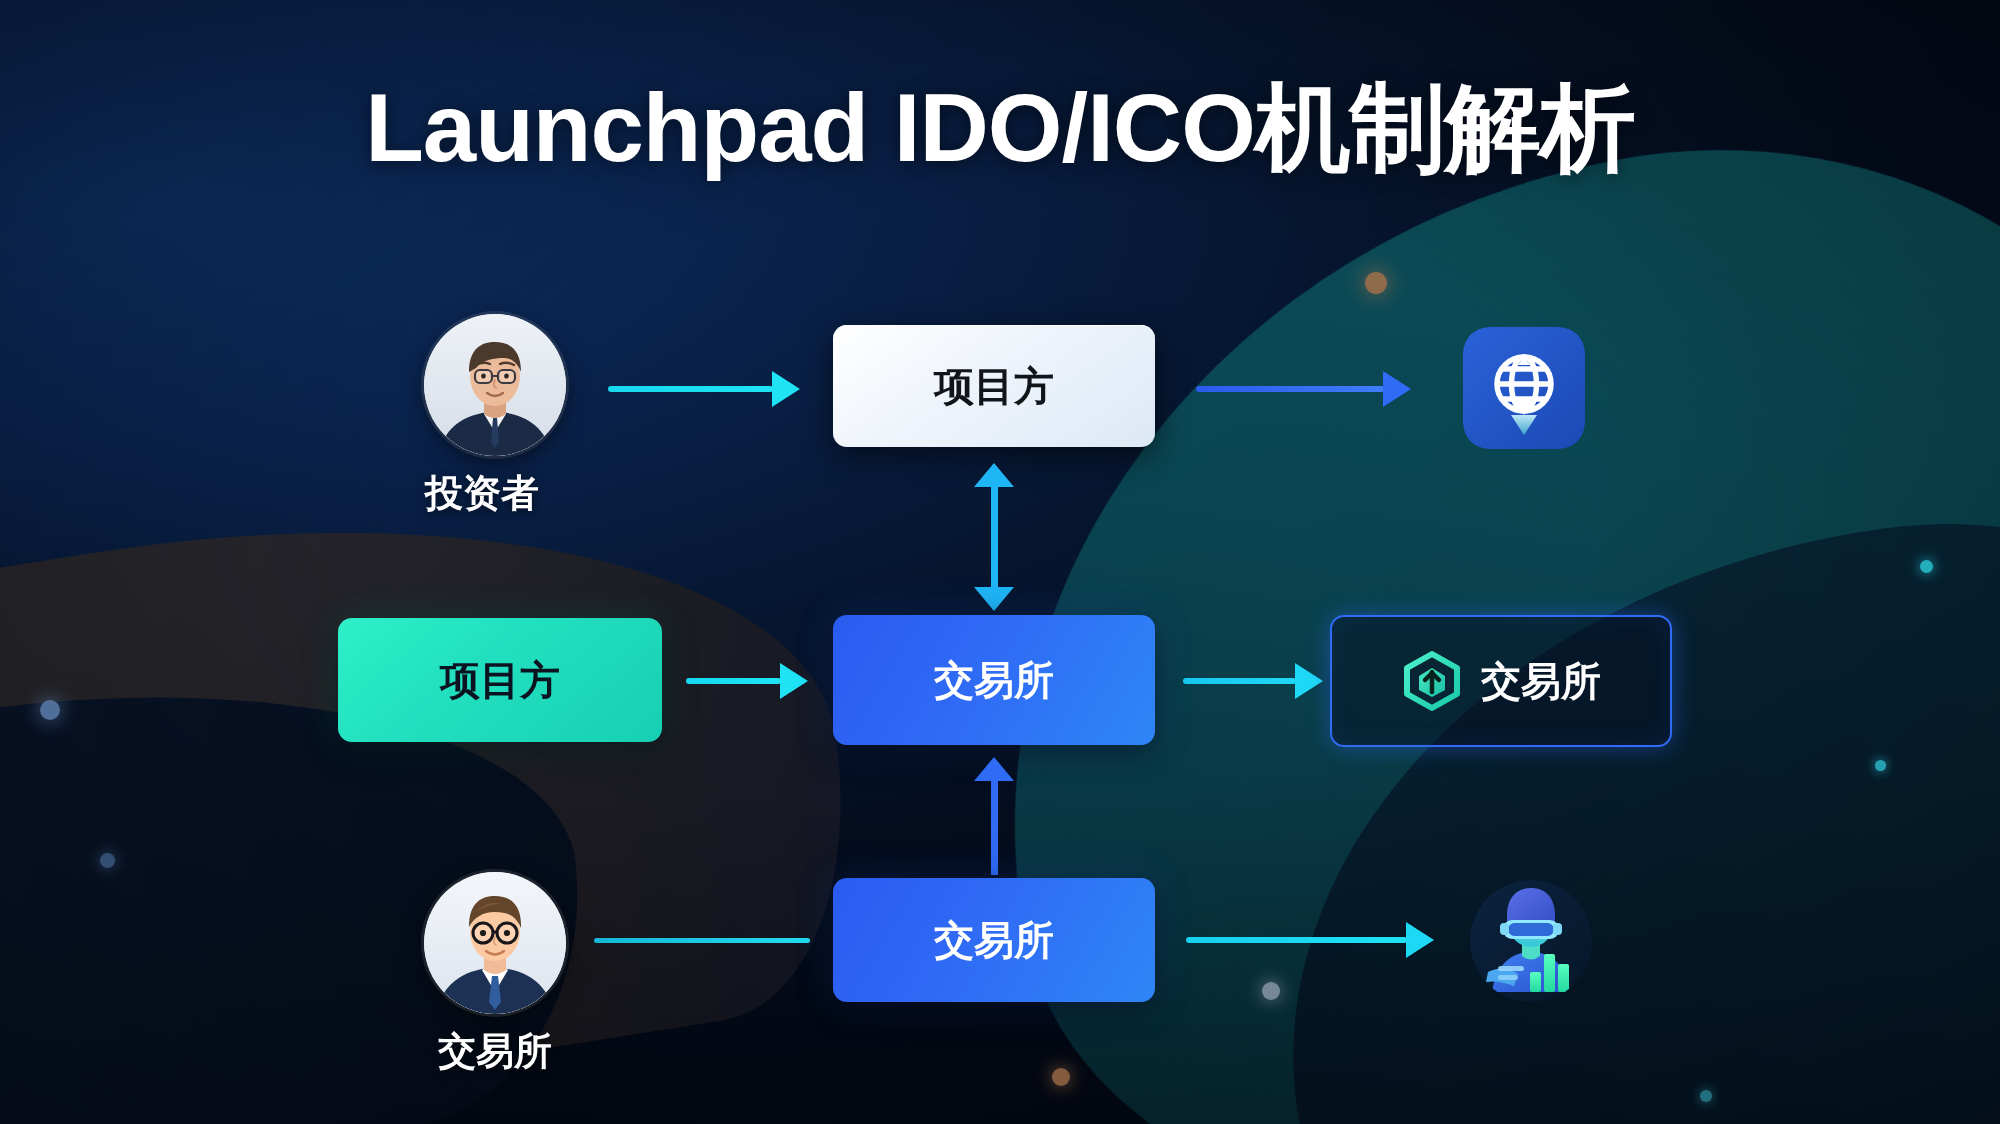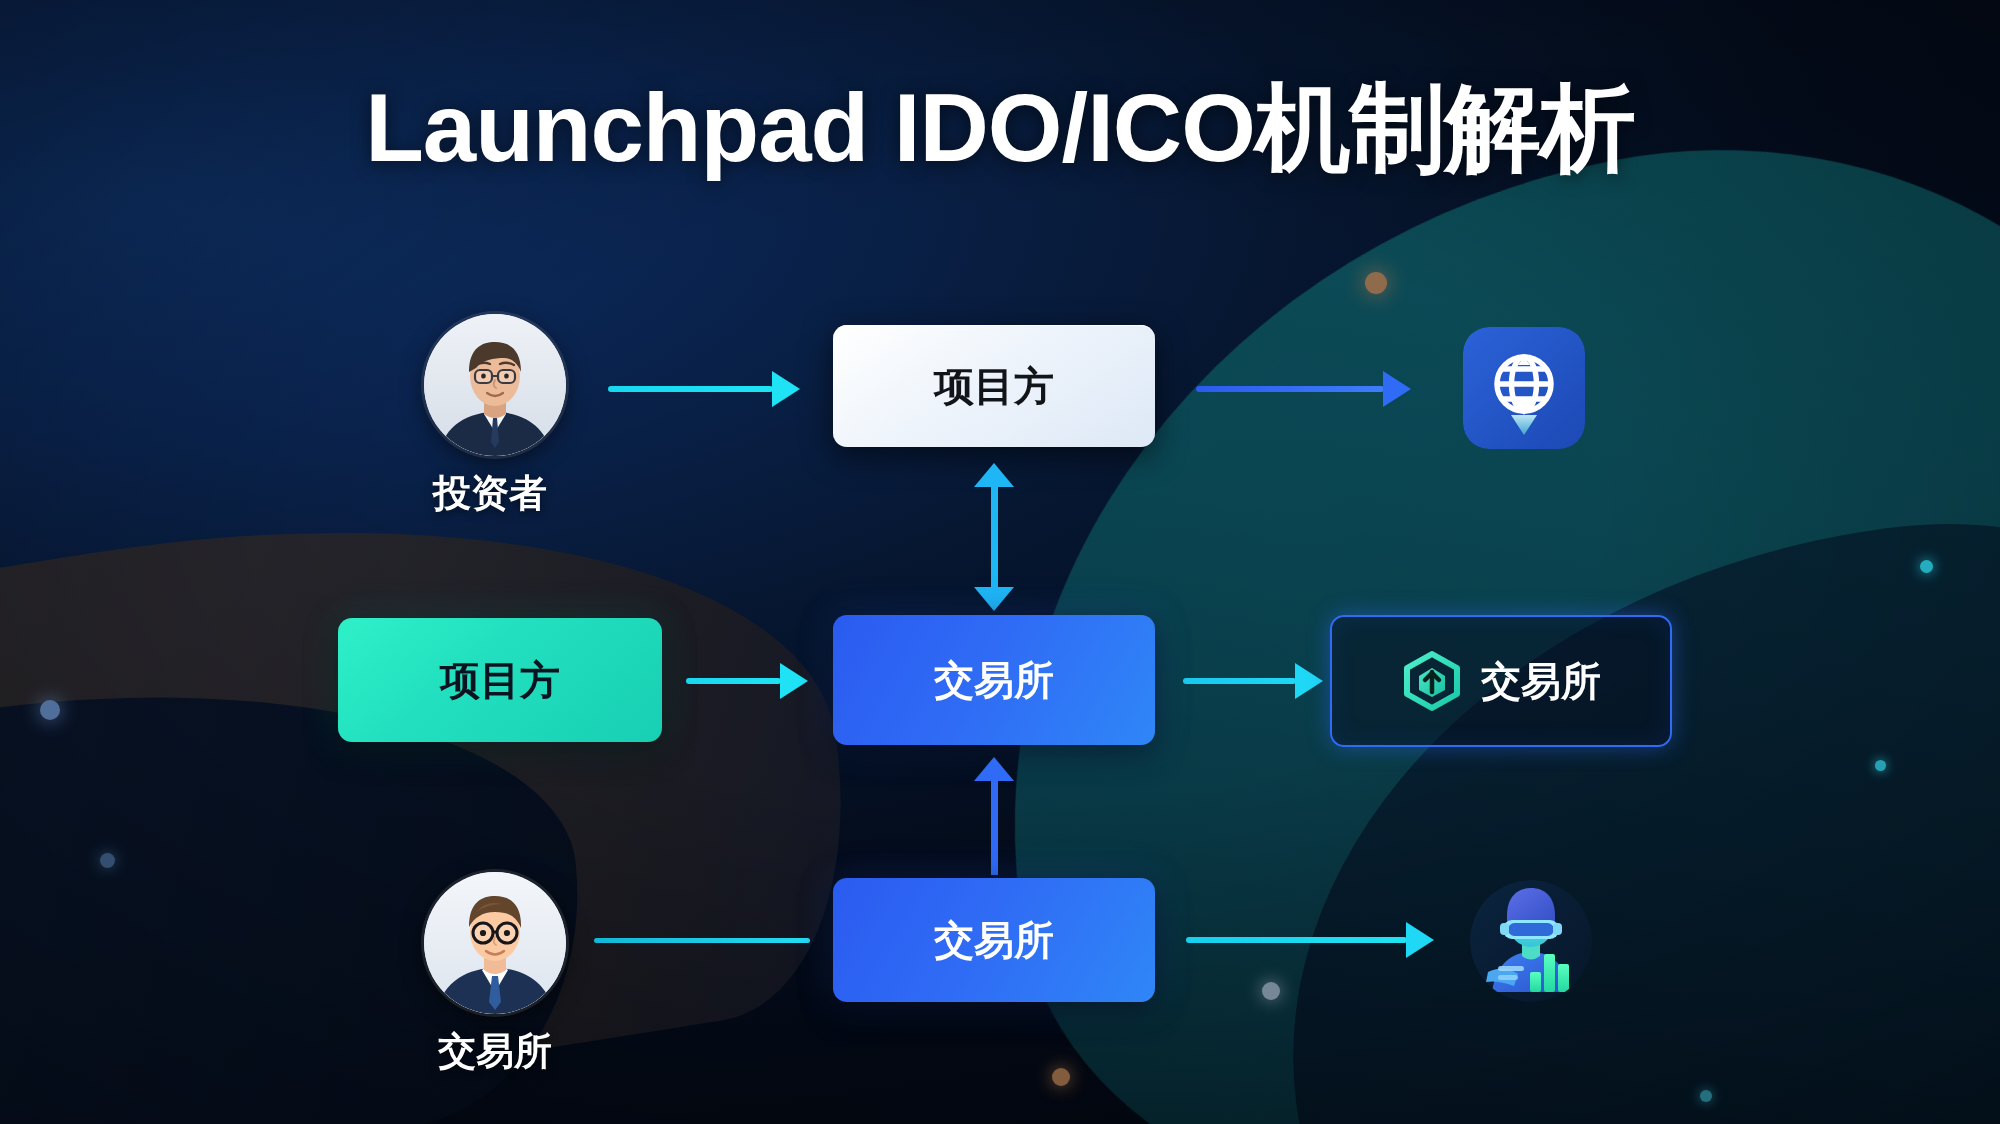--- a/index.html
+++ b/index.html
@@ -263,21 +263,21 @@
 
         <ellipse cx="59.5" cy="62" rx="2.3" ry="2.6" fill="#2a2722"></ellipse>
         <ellipse cx="82.5" cy="62" rx="2.3" ry="2.6" fill="#2a2722"></ellipse>
         <path d="M52 51 q7 -4 14 -1" stroke="#4b3a2c" stroke-width="2.4" fill="none" stroke-linecap="round"></path>
         <path d="M76 50 q7 -3 14 1" stroke="#4b3a2c" stroke-width="2.4" fill="none" stroke-linecap="round"></path>
         <path d="M63 79 q8 6 16 0" stroke="#a4684c" stroke-width="2.2" fill="none" stroke-linecap="round"></path>
         <path d="M71 66 q-3 6 1 8" stroke="#cf9172" stroke-width="1.8" fill="none" stroke-linecap="round"></path>
       </g>
     </svg>
   </div>
-  <div class="node-label" style="left:360px; top:468px;">投资者</div>
+  <div class="node-label" style="left:352px; top:468px;">投资者</div>
 
   <div class="arrow-h" style="left:608px; top:376px; width:192px;">
     <div class="shaft" style="background:linear-gradient(90deg,#17d8ef,#1fe3f5);"></div>
     <div class="head" style="border-left:28px solid #1fe3f5;"></div>
   </div>
 
   <div class="box box-white" style="left:833px; top:325px; width:322px; height:122px;">
     <span>项目方</span>
   </div>
 

